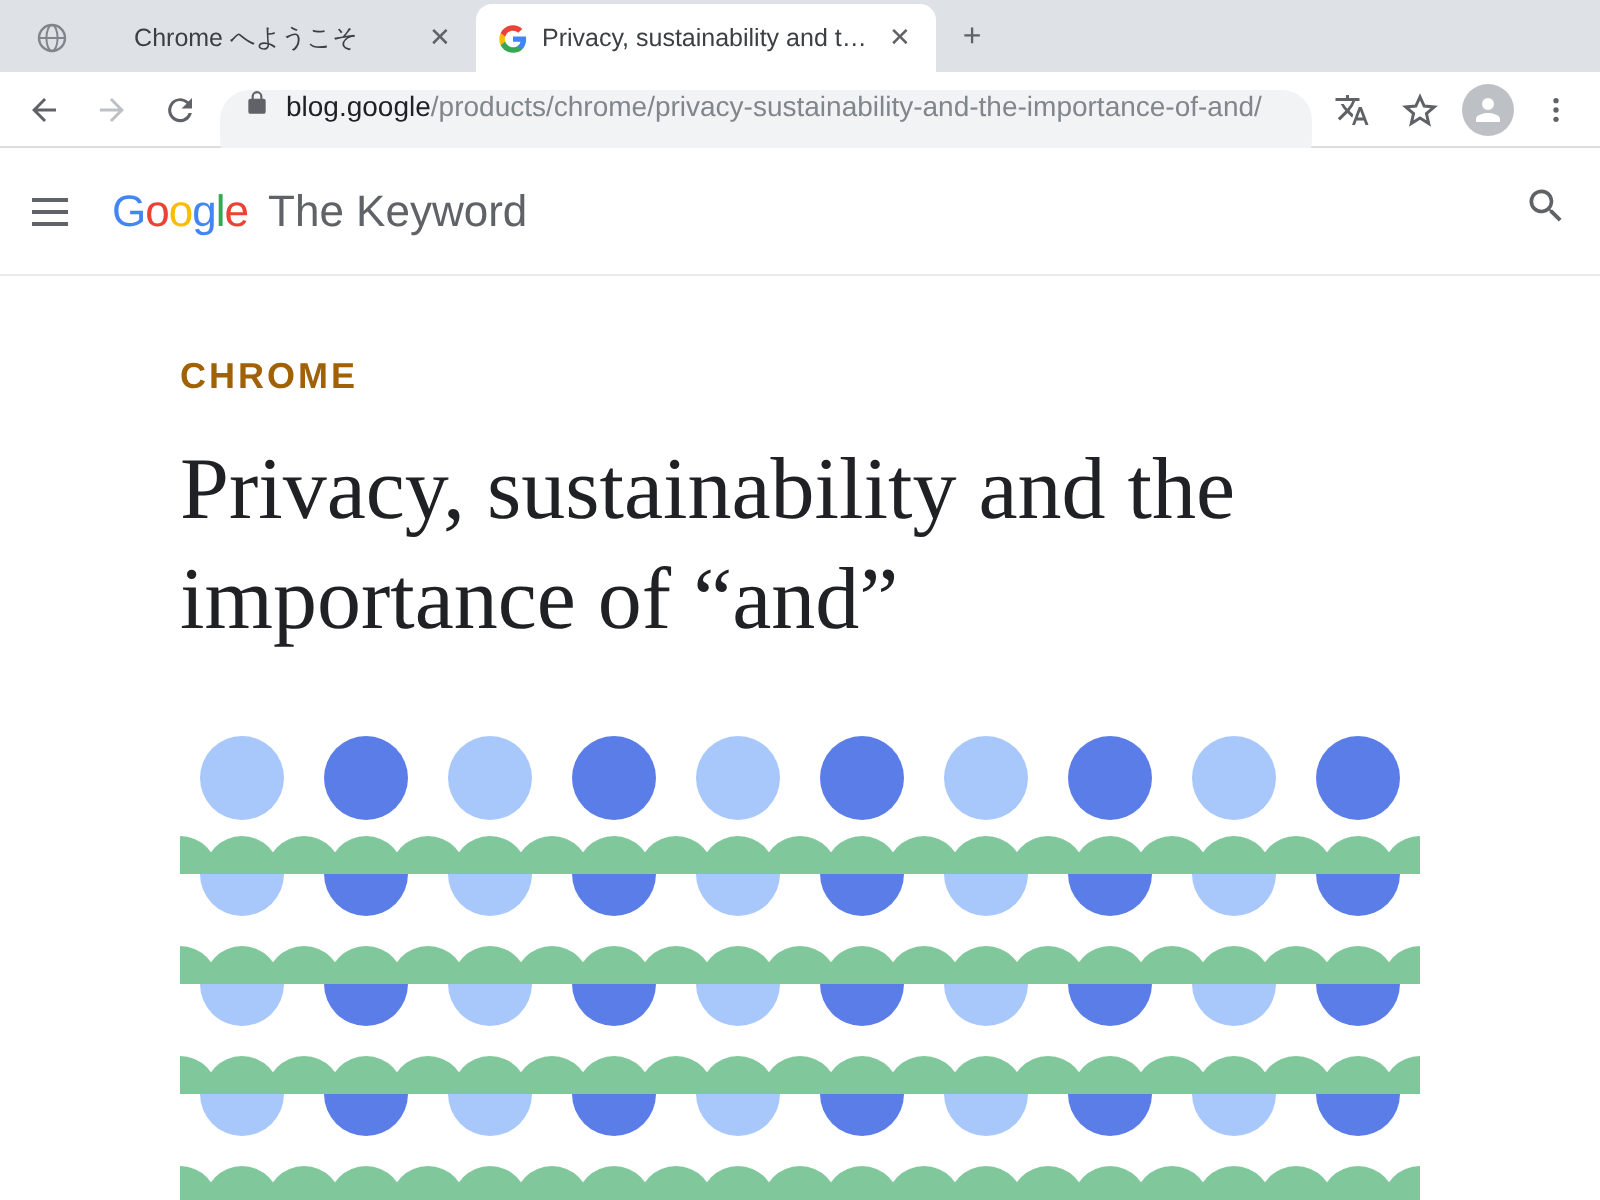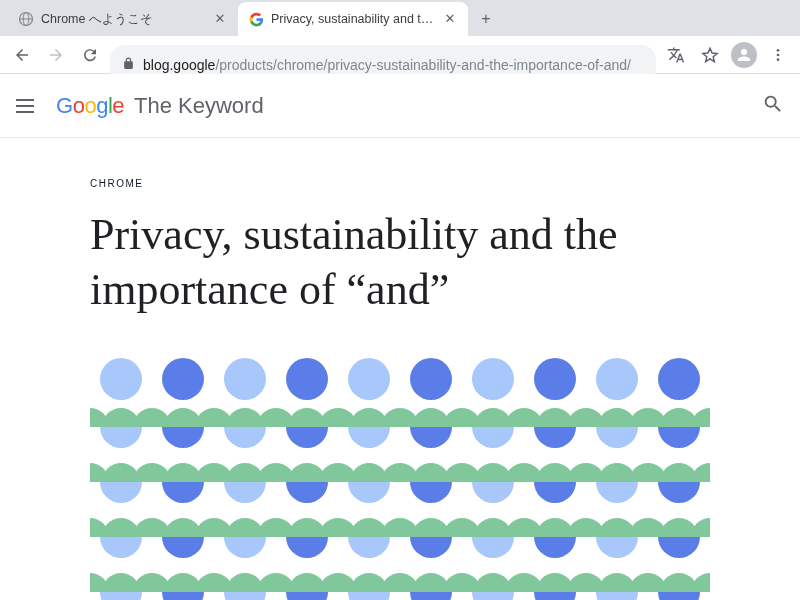--- a/index.html
+++ b/index.html
@@ -8,29 +8,29 @@
   
   .titlebar { height: 34px; background: #dee1e6; display: flex; justify-content: flex-end; align-items: center; padding-right: 8px; }
   .titlebar .winbtn { width: 36px; height: 28px; display: flex; align-items: center; justify-content: center; font-size: 14px; color: #333; }
   
   
   .tabstrip { height: 36px; background: #dee1e6; display: flex; align-items: flex-end; padding-left: 8px; position: relative; top: -34px; margin-bottom: -34px; }
   .tabstrip-inner { display: flex; align-items: flex-end; height: 36px; width: 500px; }
   .tab { height: 34px; width: 230px; display: flex; align-items: center; padding: 0 10px; font-size: 12.5px; color: #3c4043; border-radius: 8px 8px 0 0; gap: 7px; position: relative; }
   .tab.active { background: #fff; }
   .tab .favicon { width: 16px; height: 16px; flex-shrink: 0; display:flex; align-items:center; justify-content:center;}
-  .tab .title { flex: 1; white-space: nowrap; overflow: hidden; text-overflow: ellipsis; }
+  .tab .title { flex: 1; white-space: nowrap; overflow: hidden; text-overflow: ellipsis; text-align: center; }
   .tab .close { width: 16px; height: 16px; font-size: 13px; text-align: center; line-height:16px; color:#5f6368;}
   .newtab { width: 28px; height: 28px; display: flex; align-items: center; justify-content: center; font-size: 16px; color: #5f6368; margin-left:4px; margin-bottom:3px;}
   
   
   .toolbar { height: 38px; background: #fff; border-bottom: 1px solid #dadce0; display: flex; align-items: center; padding: 0 8px; gap: 6px; }
   .toolbar .navbtn { width: 28px; height: 28px; display: flex; align-items: center; justify-content: center; color: #5f6368; font-size:18px;}
   .toolbar .navbtn.disabled { color: #bdc1c6; }
-  .omnibox { flex: 1; height: 40px; background: #f1f3f4; border-radius: 15px; display: flex; align-items: center; padding: 0 12px; gap: 8px; font-size: 14px; color: #202124; margin-top: 20px; }
+  .omnibox { flex: 1; height: 40px; background: #f1f3f4; border-radius: 15px; display: flex; align-items: flex-start; padding: 0 12px; gap: 8px; font-size: 14px; color: #202124; margin-top: 20px; }
   .omnibox .lock { color:#5f6368; font-size:13px;}
   .omnibox .host { color:#202124;}
   .omnibox .path { color:#80868b;}
   .toolbar .iconbtn { width: 28px; height: 28px; display:flex; align-items:center; justify-content:center; color:#5f6368;}
   .avatar { width:26px; height:26px; border-radius:50%; background:#bdc1c6; display:flex; align-items:center; justify-content:center;}
   
   
   .content-wrap { height: calc(600px - 36px - 38px); display:flex;flex-direction:column; }
   .content { flex:1; overflow:hidden; background:#fff; }
   .vscroll { width:16px; background:#f1f1f1; position:relative;}
@@ -41,21 +41,21 @@
   .hamburger { width:24px; height:24px; margin-right:16px; display:flex; flex-direction:column; justify-content:center; gap:4px;}
   .hamburger span{height:2px; background:#5f6368; width:18px;}
   .google-logo { font-size:22px; font-weight:500; letter-spacing:-0.5px; margin-right:10px;}
   .g1{color:#4285f4}.g2{color:#ea4335}.g3{color:#fbbc04}.g4{color:#4285f4}.g5{color:#34a853}.g6{color:#ea4335}
   .keyword { font-size:22px; color:#5f6368; font-weight:400;}
   .blog-header .spacer{flex:1;}
   .search-icon { color:#5f6368;}
   
   
   .article { padding: 40px 90px 0 90px; }
-  .category { font-size:10px; letter-spacing:1.5px; color:#0f172a; text-transform:uppercase; margin-bottom:18px; font-weight:400;}
+  .category { font-size:18px; letter-spacing:1.5px; color:#a16207; text-transform:uppercase; margin-bottom:18px; font-weight:700;}
   .headline { font-size:44px; line-height:1.25; color:#202124; font-weight:400; margin-bottom:40px; font-family: Georgia, serif;}
   
   .hero { width:100%; height:260px; overflow:hidden;}
   .hero svg { width:100%; height:100%;}
 </style>
 </head>
 <body>
 
 <div class="titlebar">
   <div class="winbtn">

